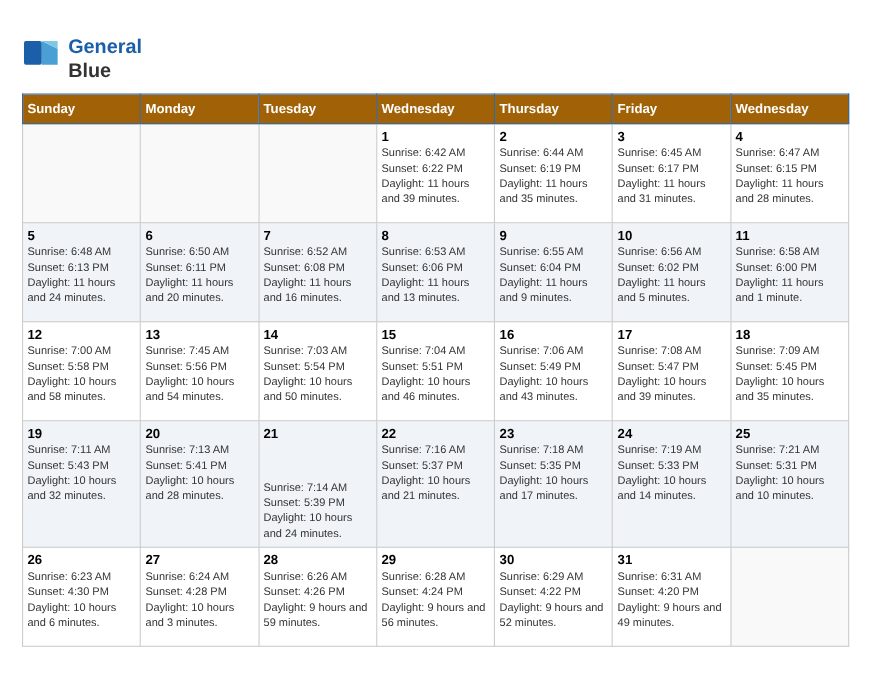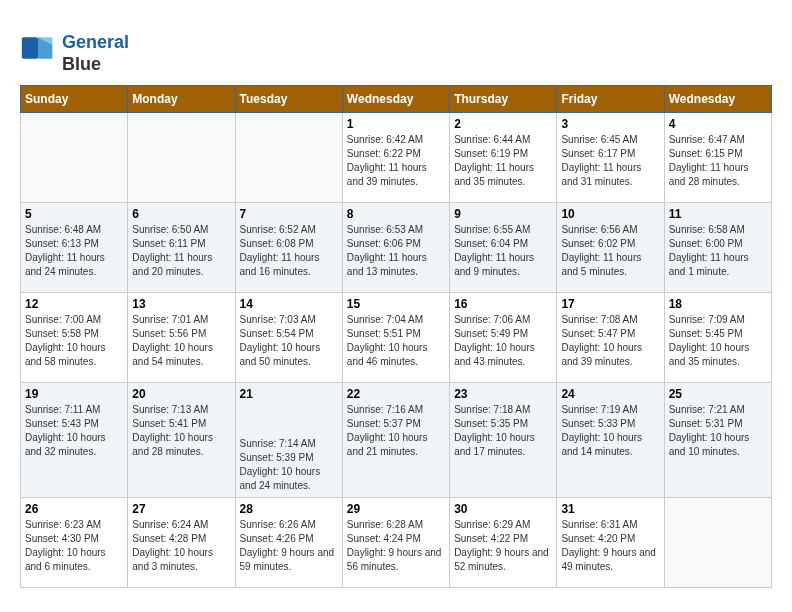--- a/index.html
+++ b/index.html
@@ -191,21 +191,21 @@
       </tr>
       <tr>
         <td>
           <div class="day-num">12</div>
           <div class="day-info" style="white-space: pre-line;">Sunrise: 7:00 AM
 Sunset: 5:58 PM
 Daylight: 10 hours and 58 minutes.</div>
         </td>
         <td>
           <div class="day-num">13</div>
-          <div class="day-info" style="white-space: pre-line;">Sunrise: 7:01 AM
+          <div class="day-info" style="white-space: pre-line;">Sunrise: 7:45 AM
 Sunset: 5:56 PM
 Daylight: 10 hours and 54 minutes.</div>
         </td>
         <td>
           <div class="day-num">14</div>
           <div class="day-info" style="white-space: pre-line;">Sunrise: 7:03 AM
 Sunset: 5:54 PM
 Daylight: 10 hours and 50 minutes.</div>
         </td>
         <td>

